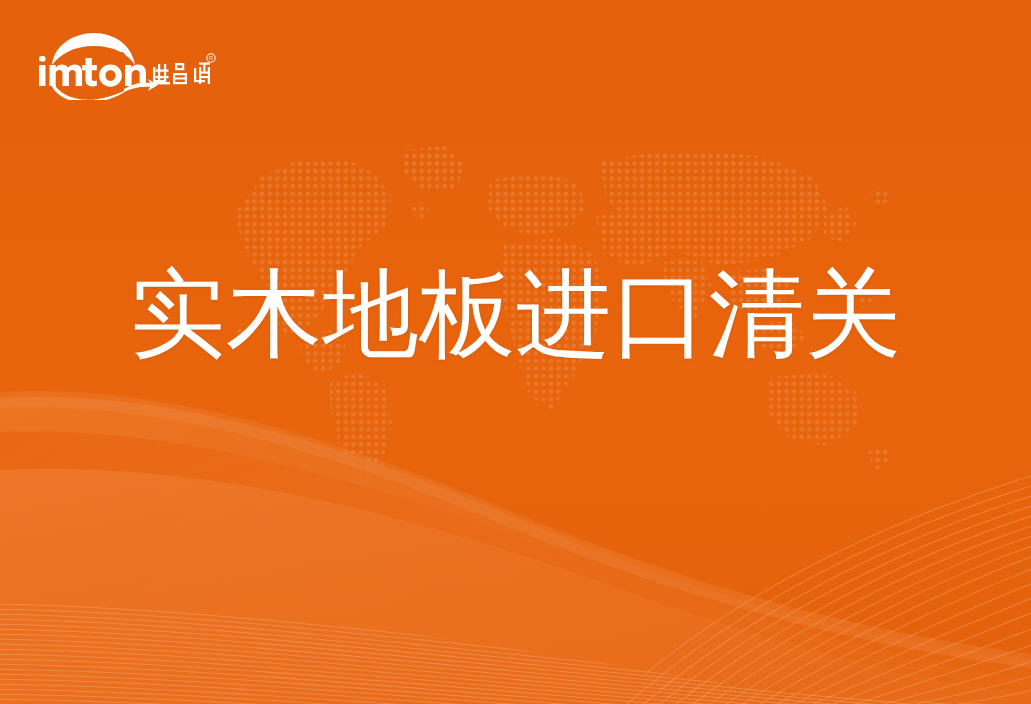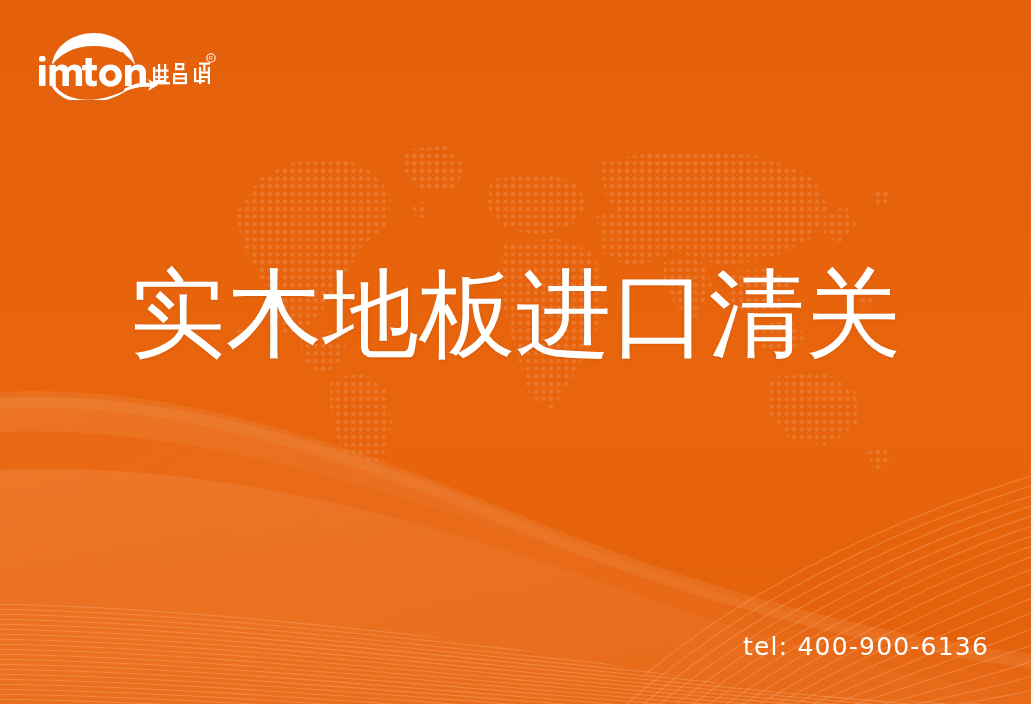--- a/index.html
+++ b/index.html
@@ -298,16 +298,15 @@
                    C 106 58, 96 60, 88 64 Z"></path>
           <path d="M96 58 l6 -3 l1 3 l-5 2 Z"></path>
         </g>
       </svg>
     </div>
 
     <div id="headline">
       <span class="hl-line">实木地板进口清关</span>
     </div>
 
-    <div id="tel">tel: 400-900-6136</div>
 
   </div>
 </div>
 
 </body></html>

